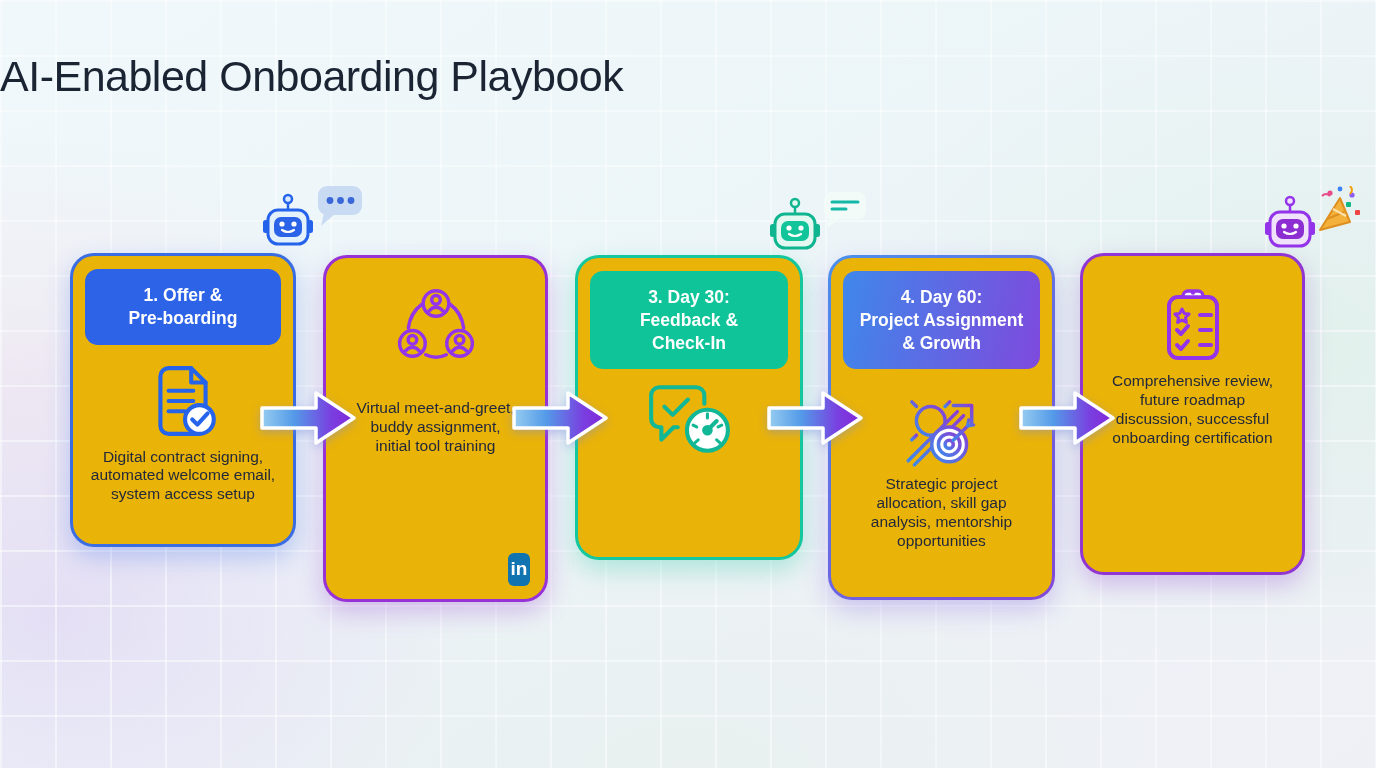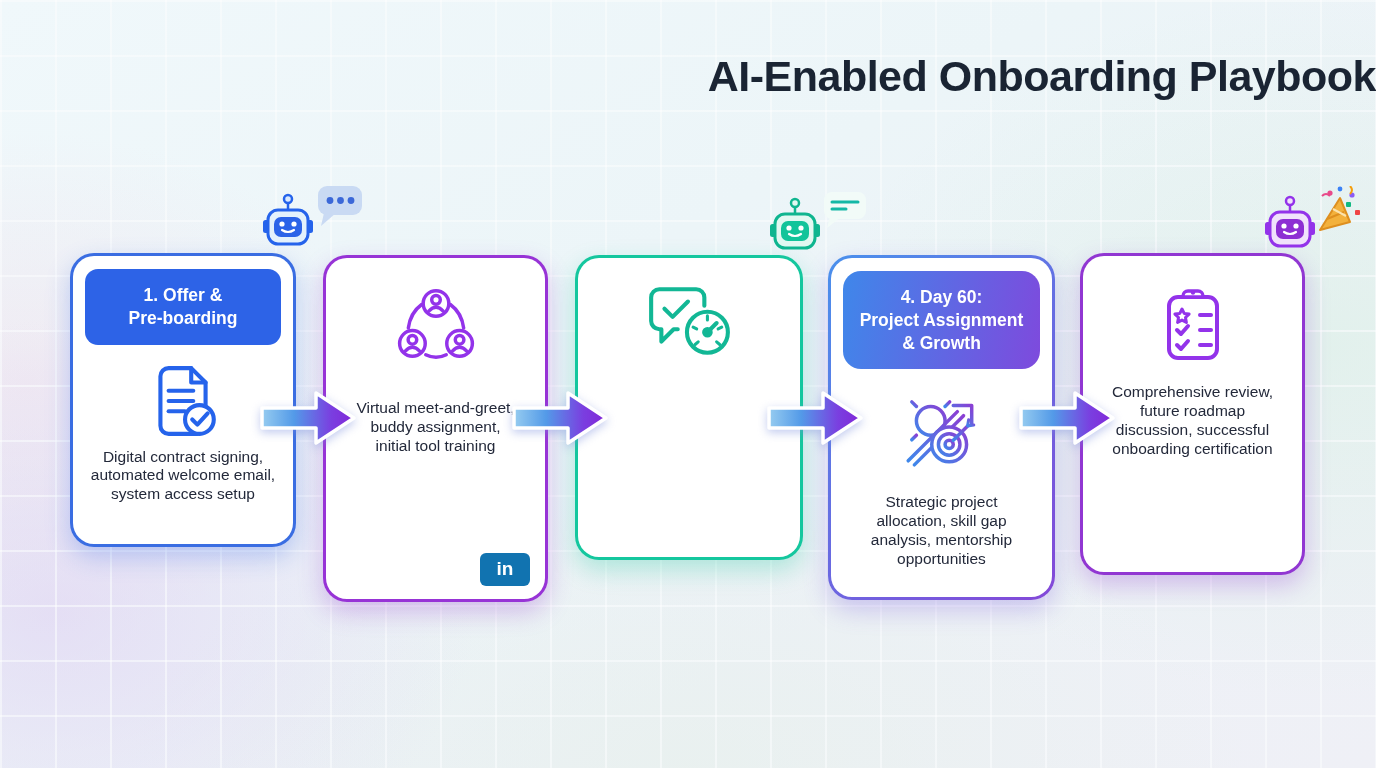--- a/index.html
+++ b/index.html
@@ -20,29 +20,29 @@
     background-image:
       linear-gradient(rgba(255,255,255,0.55) 1.5px, transparent 1.5px),
       linear-gradient(90deg, rgba(255,255,255,0.55) 1.5px, transparent 1.5px),
       linear-gradient(rgba(160,195,220,0.07) 1.5px, transparent 1.5px),
       linear-gradient(90deg, rgba(160,195,220,0.07) 1.5px, transparent 1.5px);
     background-size: 55px 55px;
   }
 
   .title {
     position: absolute; top: 52px; left: 0; width: 100%;
-    text-align: right; font-size: 43px; font-weight: 700;
+    text-align: left; font-size: 43px; font-weight: 400;
     letter-spacing: -0.5px; color: #1a2433;
   }
 
   
   .card { position: absolute; border-radius: 24px; padding: 3px; }
   .card-inner {
     position: relative; width: 100%; height: 100%;
-    background: #ffffff; border-radius: 21px;
+    background: #eab308; border-radius: 21px;
     display: flex; flex-direction: column; align-items: center;
     padding: 13px 12px;
   }
   .pill {
     width: 100%; border-radius: 13px; padding: 15px 4px;
     color: #ffffff; font-weight: 700; font-size: 17.5px; line-height: 1.3;
     text-align: center; white-space: pre-line;
   }
   .icon-wrap { display: flex; align-items: center; justify-content: center; }
   .card-body {
@@ -64,33 +64,33 @@
 
   .card-3 { left: 575px; top: 255px; width: 228px; height: 305px;
     background: #14c79e; box-shadow: 0 10px 24px rgba(15,196,152,0.28); }
   .card-3 .pill { background: #0fc498; }
   .card-3 .icon-wrap { margin-top: 13px; }
   .card-3 .card-body { margin-top: 13px; }
 
   .card-4 { left: 828px; top: 255px; width: 227px; height: 345px;
     background: linear-gradient(135deg, #4a90ec, #8448d8);
     box-shadow: 0 10px 24px rgba(110,80,220,0.28); }
-  .card-4 .pill { background: linear-gradient(100deg, #3f87ea, #7e4add); border-radius: 18px; }
+  .card-4 .pill { background: linear-gradient(100deg, #3f87ea, #7e4add); }
   .card-4 .icon-wrap { margin-top: 18px; }
-  .card-4 .card-body { margin-top: 24px; }
+  .card-4 .card-body { margin-top: 6px; }
 
   .card-5 { left: 1080px; top: 253px; width: 225px; height: 322px;
     background: #9136d2; box-shadow: 0 10px 24px rgba(138,47,208,0.28); }
   .card-5 .pill { background: #8a2fd0; }
   .card-5 .icon-wrap { margin-top: 15px; }
-  .card-5 .card-body { margin-top: 19px; }
+  .card-5 .card-body { margin-top: 8px; }
 
   .linkedin-badge {
     position: absolute; right: 15px; bottom: 13px;
-    width: 50px; height: 33px; border-radius: 6px;
+    width: 22px; height: 33px; border-radius: 6px;
     background: #1173b0; color: #ffffff;
     font-weight: 700; font-size: 19px;
     display: flex; align-items: center; justify-content: center;
     padding-bottom: 2px;
   }
 
   
   .flow-arrow { position: absolute; width: 96px; height: 62px;
     filter: drop-shadow(0 3px 5px rgba(120,140,220,0.45)); }
   .arrow-1 { left: 260px;  top: 387px; }
@@ -168,20 +168,23 @@
       </div>
       <div class="card-body">Virtual meet-and-greet,
 buddy assignment,
 initial tool training</div>
       <div class="linkedin-badge">in</div>
     </div>
   </div>
 
   <div class="card card-3">
     <div class="card-inner">
+      <div class="pill">3. Day 30:
+Feedback &amp;
+Check-In</div>
       <div class="icon-wrap">
         <svg width="88" height="74" viewBox="0 0 86 72" fill="none" stroke="#12b795" stroke-width="4" stroke-linecap="round" stroke-linejoin="round">
           <path d="M14 5 h36 a8 8 0 0 1 8 8 v8 M32 44 h-4 l-12 12 v-12 h-2 a8 8 0 0 1 -8 -8 V13 a8 8 0 0 1 8 -8"></path>
           <path d="M19 24 l8 8 l15 -15"></path>
           <circle cx="61" cy="47" r="20" fill="#ffffff"></circle>
           <path d="M61 31 v4" stroke-width="3"></path>
             <path d="M47 42 l3.5 1.8" stroke-width="3"></path>
             <path d="M75 42 l-3.5 1.8" stroke-width="3"></path>
             <path d="M49 59 l3 -2.6" stroke-width="3"></path>
             <path d="M73 59 l-3 -2.6" stroke-width="3"></path>

